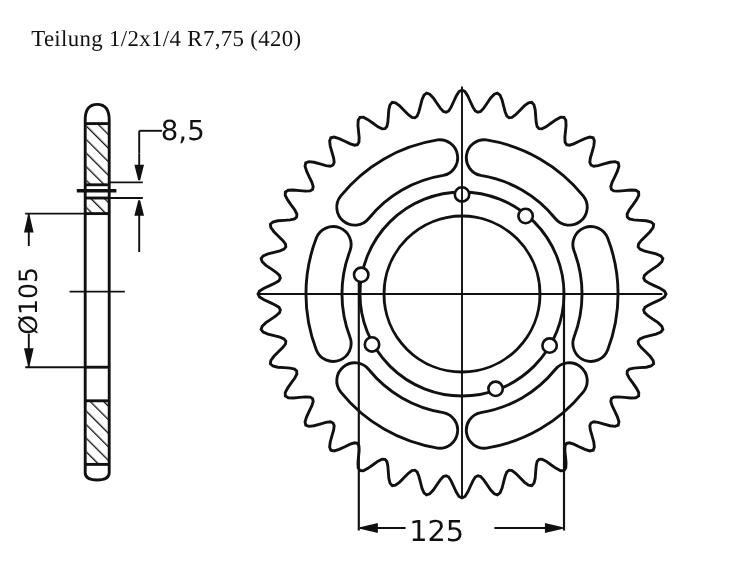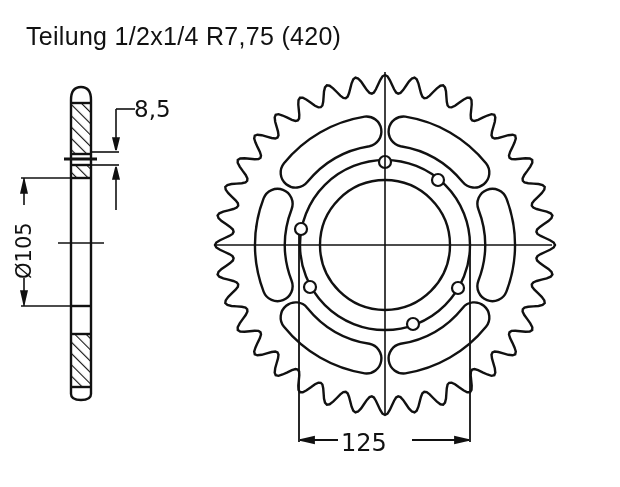--- a/index.html
+++ b/index.html
@@ -1,20 +1,20 @@
 <!DOCTYPE html>
 <html><head>
 <meta charset="utf-8">
 <style>
   html, body { margin: 0; padding: 0; background: #ffffff; }
   body { width: 620px; height: 487px; position: relative; overflow: hidden; font-family: "DejaVu Sans", sans-serif; }
   .title {
     position: absolute; left: 26px; top: 22px;
-    font-size: 25px; color: #111; letter-spacing: 0.3px;
-    font-family: Liberation Sans, sans-serif;
+    font-size: 19px; color: #111; letter-spacing: 0.3px;
+    font-family: Liberation Serif, serif;
   }
   svg { position: absolute; left: 0; top: 0; }
   .dimtext { font-family: "DejaVu Sans", sans-serif; fill: #111; }
 </style>
 </head>
 <body>
 
 <div class="title">Teilung 1/2x1/4 R7,75 (420)</div>
 
 <svg width="620" height="487" viewBox="0 0 620 487" xmlns="http://www.w3.org/2000/svg">

